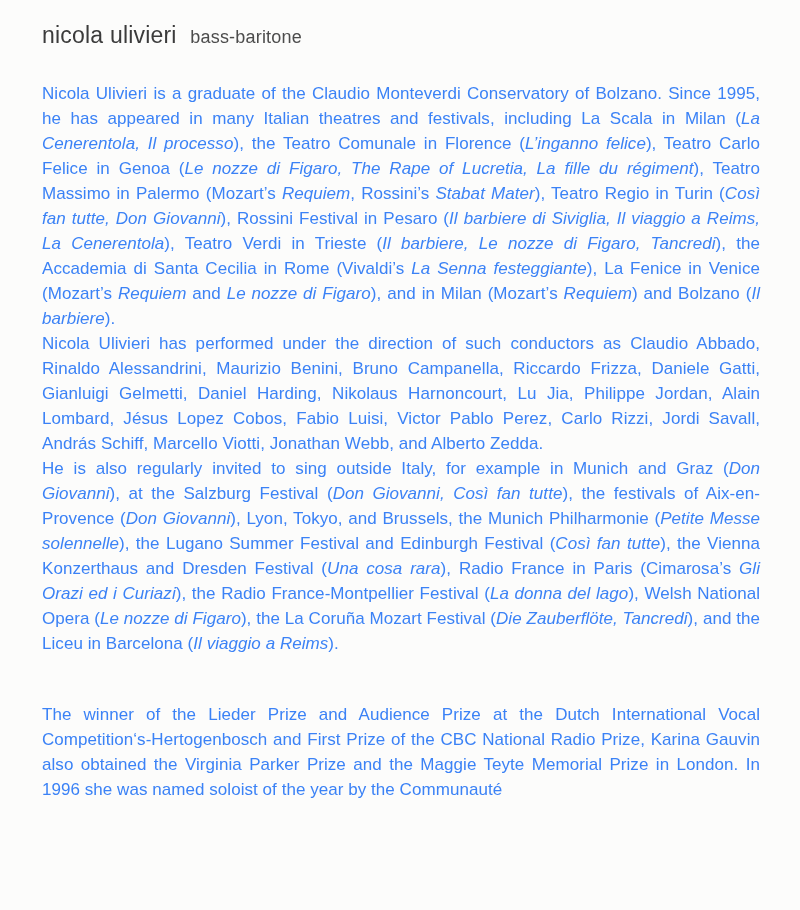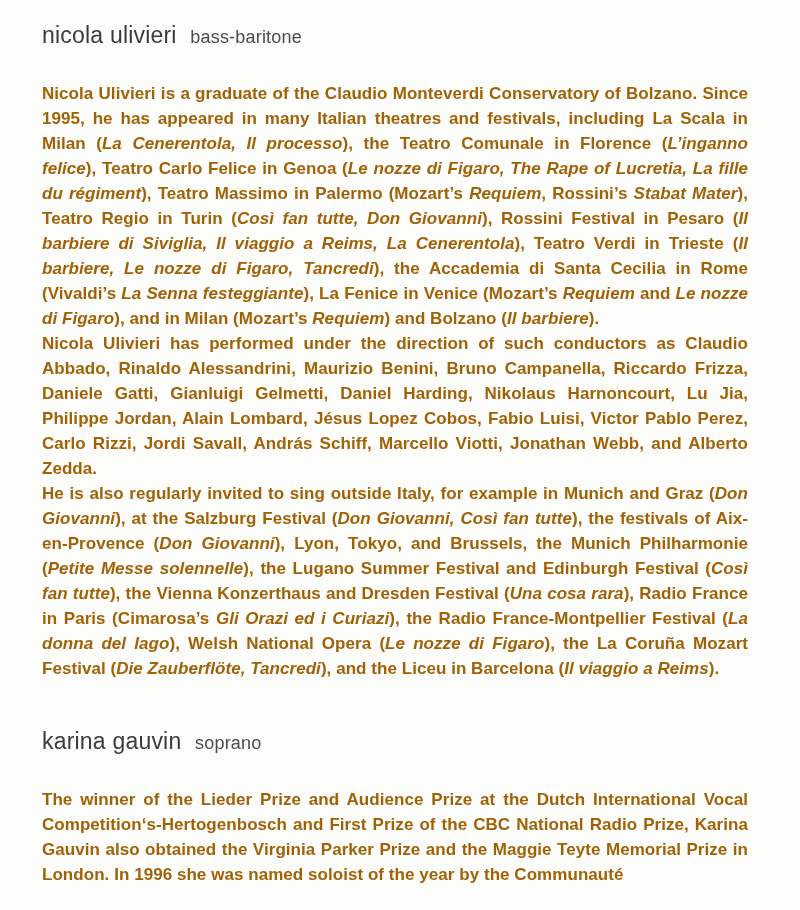--- a/index.html
+++ b/index.html
@@ -8,21 +8,21 @@
   }
   body {
     width: 800px;
     height: 910px;
     background: #fcfcfb;
     color: #424242;
     font-family: "Liberation Sans", sans-serif;
     overflow: hidden;
   }
   .page {
-    padding: 21px 52px 0 42px;
+    padding: 21px 40px 0 42px;
   }
   .artist-section {
     display: block;
   }
   .artist-heading {
     margin: 0;
     font-weight: normal;
     font-size: 23px;
     line-height: 28px;
     color: #3b3b3b;
@@ -36,22 +36,21 @@
   }
   .bio {
     margin-top: 30px;
   }
   .bio p {
     margin: 0;
     font-size: 17px;
     line-height: 25px;
     text-align: justify;
     letter-spacing: 0.05px;
-    color: #a16207;
-    font-weight: bold;
+    color: #3b82f6;
   }
   .it {
     font-style: italic;
   }
   .section-second {
     margin-top: 46px;
   }
   .section-second .bio {
   }
 </style>
@@ -66,22 +65,18 @@
       <span class="artist-role">bass-baritone</span>
     </h2>
     <div class="bio">
         <p><span>Nicola Ulivieri is a graduate of the Claudio Monteverdi Conservatory of Bolzano. Since 1995, he has appeared in many Italian theatres and festivals, including La Scala in Milan (</span><span class="it">La Cenerentola, Il processo</span><span>), the Teatro Comunale in Florence (</span><span class="it">L’inganno felice</span><span>), Teatro Carlo Felice in Genoa (</span><span class="it">Le nozze di Figaro, The Rape of Lucretia, La fille du régiment</span><span>), Teatro Massimo in Palermo (Mozart’s </span><span class="it">Requiem</span><span>, Rossini’s </span><span class="it">Stabat Mater</span><span>), Teatro Regio in Turin (</span><span class="it">Così fan tutte, Don Giovanni</span><span>), Rossini Festival in Pesaro (</span><span class="it">Il barbiere di Siviglia, Il viaggio a Reims, La Cenerentola</span><span>), Teatro Verdi in Trieste (</span><span class="it">Il barbiere, Le nozze di Figaro, Tancredi</span><span>), the Accademia di Santa Cecilia in Rome (Vivaldi’s </span><span class="it">La Senna festeggiante</span><span>), La Fenice in Venice (Mozart’s </span><span class="it">Requiem</span><span> and </span><span class="it">Le nozze di Figaro</span><span>), and in Milan (Mozart’s </span><span class="it">Requiem</span><span>) and Bolzano (</span><span class="it">Il barbiere</span><span>).</span></p>
         <p><span>Nicola Ulivieri has performed under the direction of such conductors as Claudio Abbado, Rinaldo Alessandrini, Maurizio Benini, Bruno Campanella, Riccardo Frizza, Daniele Gatti, Gianluigi Gelmetti, Daniel Harding, Nikolaus Harnoncourt, Lu Jia, Philippe Jordan, Alain Lombard, Jésus Lopez Cobos, Fabio Luisi, Victor Pablo Perez, Carlo Rizzi, Jordi Savall, András Schiff, Marcello Viotti, Jonathan Webb, and Alberto Zedda.</span></p>
         <p><span>He is also regularly invited to sing outside Italy, for example in Munich and Graz (</span><span class="it">Don Giovanni</span><span>), at the Salzburg Festival (</span><span class="it">Don Giovanni, Così fan tutte</span><span>), the festivals of Aix-en-Provence (</span><span class="it">Don Giovanni</span><span>), Lyon, Tokyo, and Brussels, the Munich Philharmonie (</span><span class="it">Petite Messe solennelle</span><span>), the Lugano Summer Festival and Edinburgh Festival (</span><span class="it">Così fan tutte</span><span>), the Vienna Konzerthaus and Dresden Festival (</span><span class="it">Una cosa rara</span><span>), Radio France in Paris (Cimarosa’s </span><span class="it">Gli Orazi ed i Curiazi</span><span>), the Radio France-Montpellier Festival (</span><span class="it">La donna del lago</span><span>), Welsh National Opera (</span><span class="it">Le nozze di Figaro</span><span>), the La Coruña Mozart Festival (</span><span class="it">Die Zauberflöte, Tancredi</span><span>), and the Liceu in Barcelona (</span><span class="it">Il viaggio a Reims</span><span>).</span></p>
       </div>
   </section>
 
   <section class="artist-section section-second">
-    <h2 class="artist-heading">
-      <span class="artist-name">karina gauvin</span>
-      <span class="artist-role">soprano</span>
-    </h2>
     <div class="bio">
         <p><span>The winner of the Lieder Prize and Audience Prize at the Dutch International Vocal Competition‘s-Hertogenbosch and First Prize of the CBC National Radio Prize, Karina Gauvin also obtained the Virginia Parker Prize and the Maggie Teyte Memorial Prize in London. In 1996 she was named soloist of the year by the Communauté</span></p>
       </div>
   </section>
 
 </div>
 
 </body></html>

